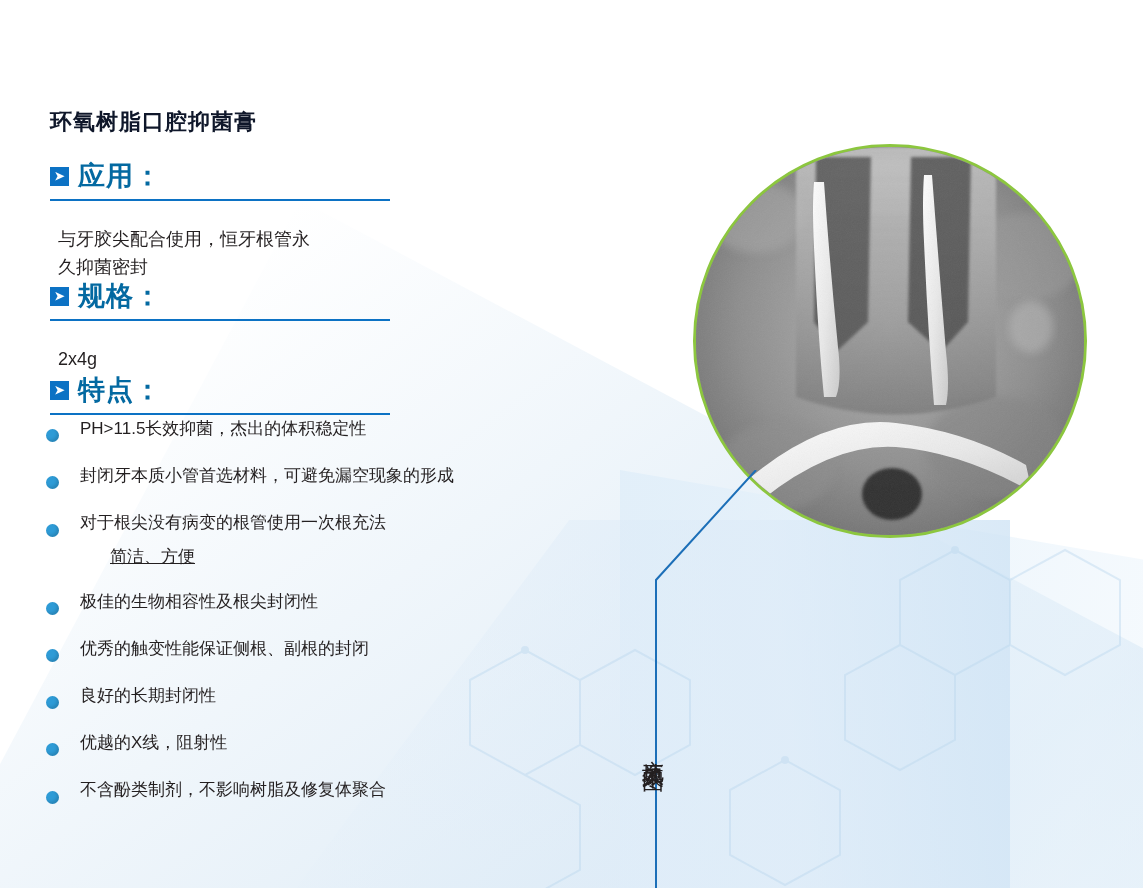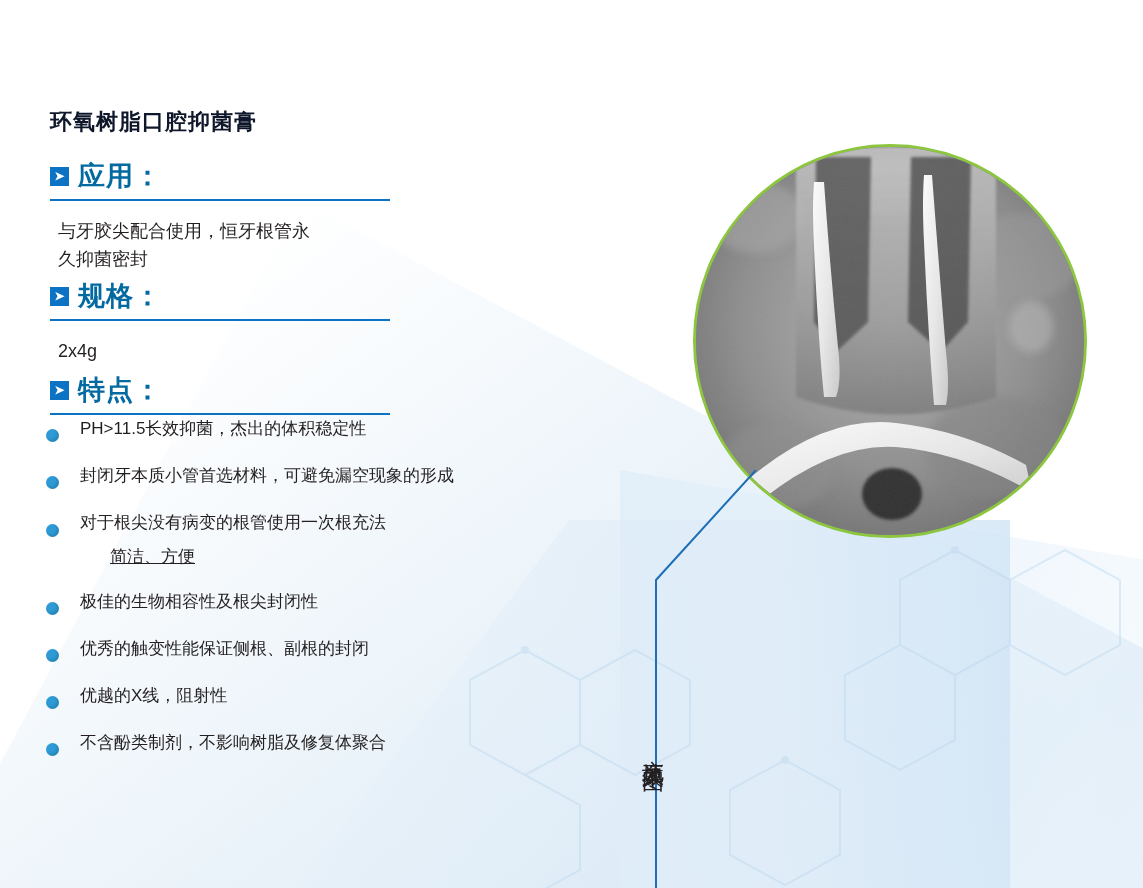--- a/index.html
+++ b/index.html
@@ -125,21 +125,21 @@
     font-weight: bold;
   }
   .sec-title {
     font-size: 27px;
     font-weight: bold;
     color: #0369a1;
     letter-spacing: 1px;
   }
 
   .sec-body {
-    margin-top: 17px;
+    margin-top: 25px;
     font-size: 18px;
     color: #231f20;
     line-height: 1.55;
     padding-left: 8px;
   }
   .sec-body-line { white-space: nowrap; }
 
   
   .feature-list {
     position: absolute;
@@ -283,20 +283,24 @@
       <span class="feature-text">对于根尖没有病变的根管使用一次根充法</span>
     </div>
     <div class="feature-sub">简洁、方便</div>
     <div class="feature-item">
       <span class="bullet"></span>
       <span class="feature-text">极佳的生物相容性及根尖封闭性</span>
     </div>
     <div class="feature-item">
       <span class="bullet"></span>
       <span class="feature-text">优秀的触变性能保证侧根、副根的封闭</span>
+    </div>
+    <div class="feature-item">
+      <span class="bullet"></span>
+      <span class="feature-text">良好的长期封闭性</span>
     </div>
     <div class="feature-item">
       <span class="bullet"></span>
       <span class="feature-text">优越的X线，阻射性</span>
     </div>
     <div class="feature-item">
       <span class="bullet"></span>
       <span class="feature-text">不含酚类制剂，不影响树脂及修复体聚合</span>
     </div>
   </div>

